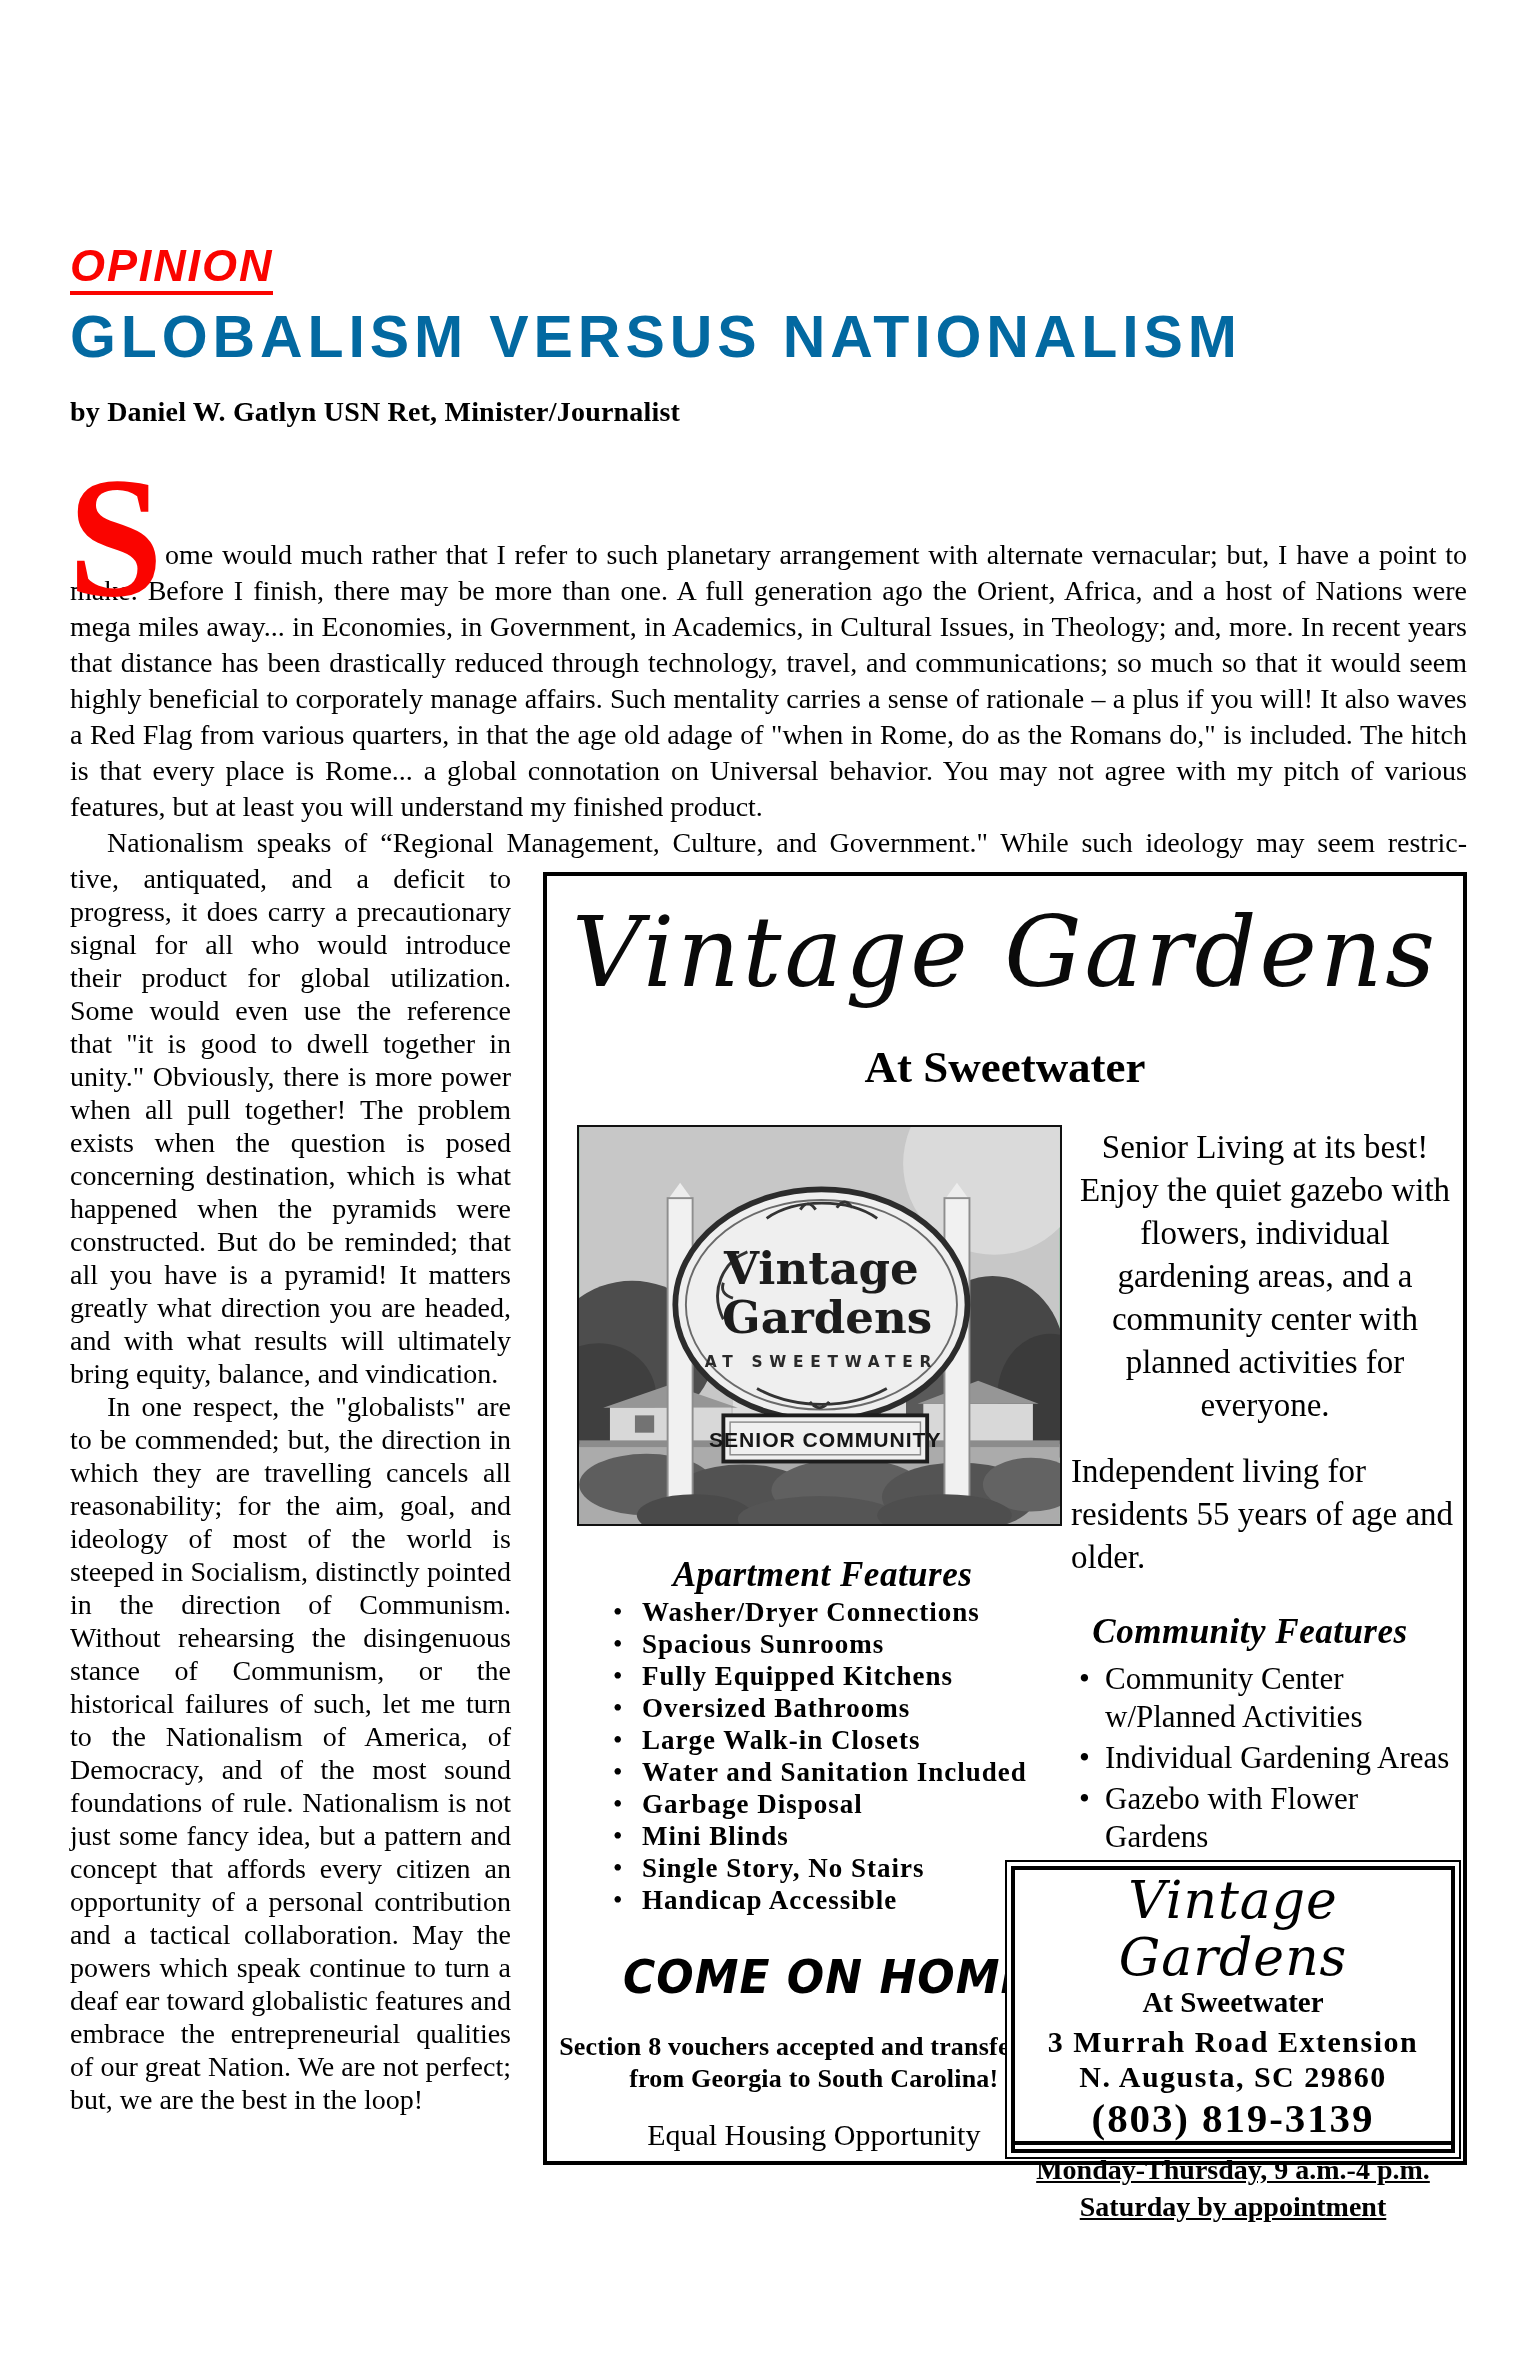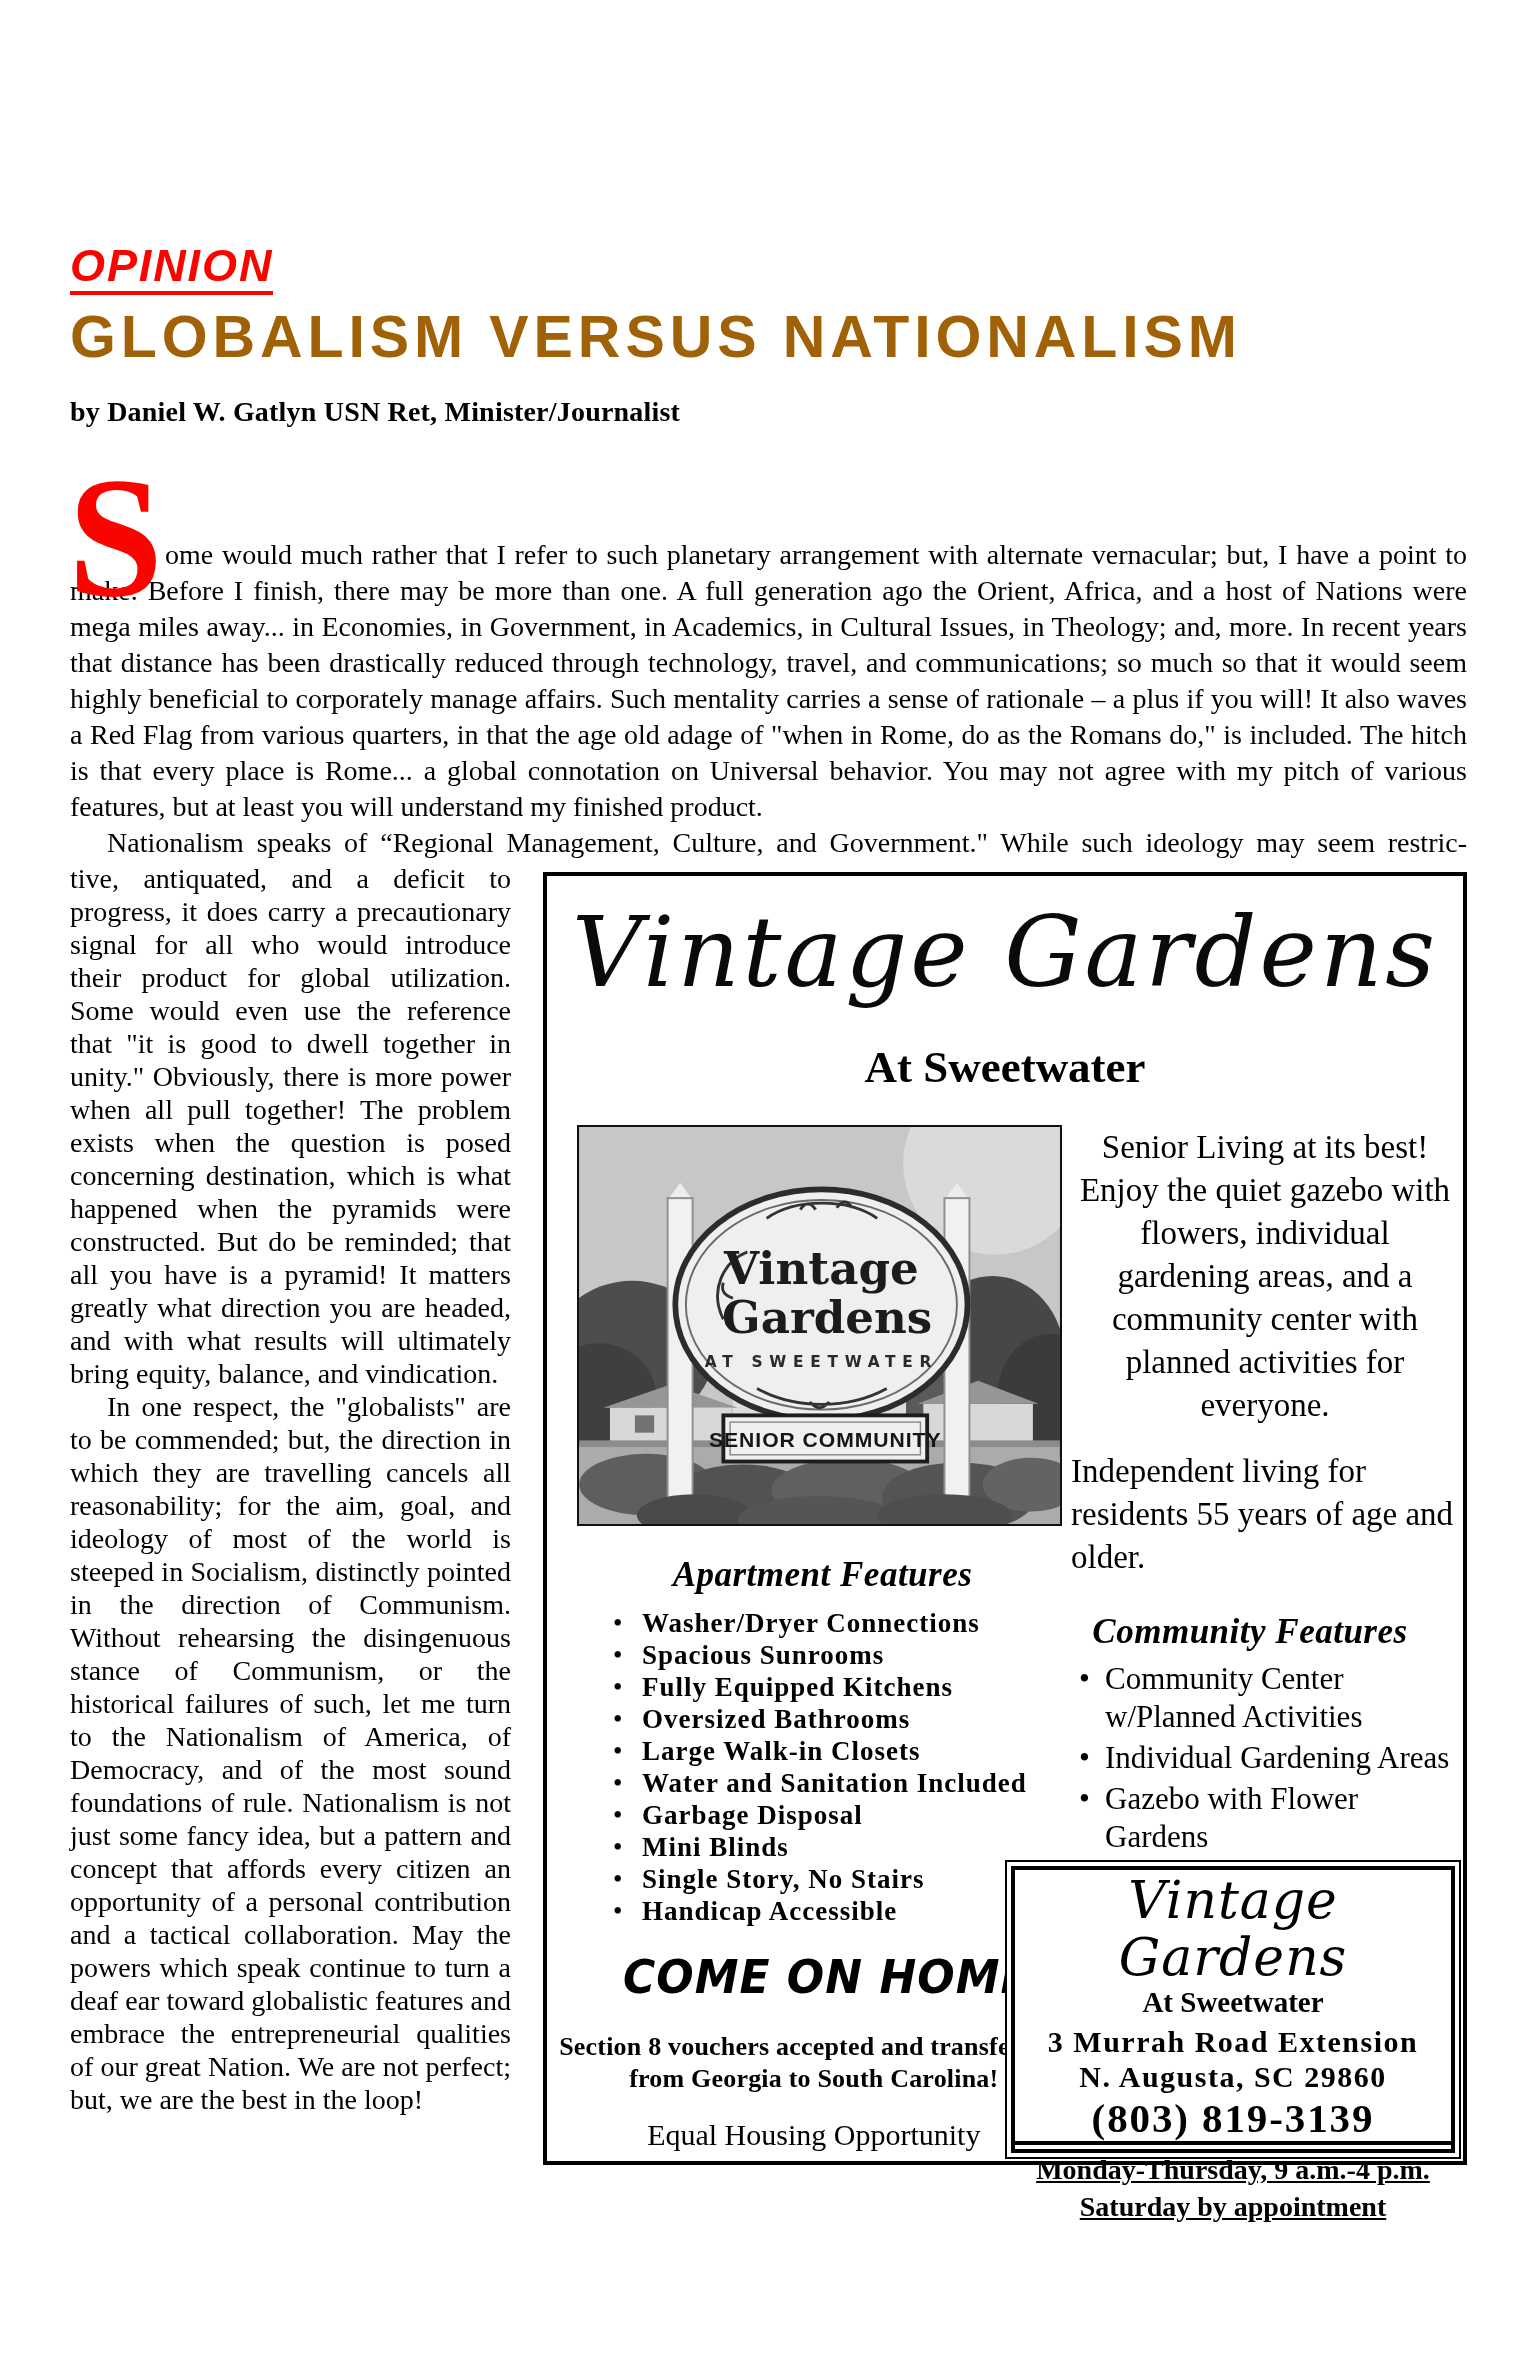--- a/index.html
+++ b/index.html
@@ -25,21 +25,21 @@
     color:#fa0400;
     border-bottom:4.9px solid #fa0400;
     padding-bottom:2.9px;
   }
   .headline {
     margin-top:13.6px;
     font-family:"Liberation Sans", sans-serif;
     font-weight:bold;
     font-size:59px; line-height:1.0;
     letter-spacing:4.9px;
-    color:#a16207;
+    color:#0369a1;
     white-space:nowrap;
   }
   .byline {
     margin-top:29px;
     font-weight:bold;
     font-size:28px;
     letter-spacing:0.2px;
   }
 
   
@@ -127,21 +127,21 @@
     padding-left:58px;
     font-size:31px; line-height:38px;
     margin-bottom:2.9px;
   }
   .community-item::before {
     content:"•";
     position:absolute; left:32px; top:0;
   }
 
   .apartment-block { position:absolute; left:33px; top:679px; width:485px; }
-  .apartment-list { margin-top:12px; }
+  .apartment-list { margin-top:1px; }
   .apartment-item {
     position:relative;
     padding-left:62px;
     font-weight:bold;
     font-size:27px; line-height:32px;
     letter-spacing:1px;
   }
   .apartment-item::before {
     content:"•";
     position:absolute; left:33px; top:0;

